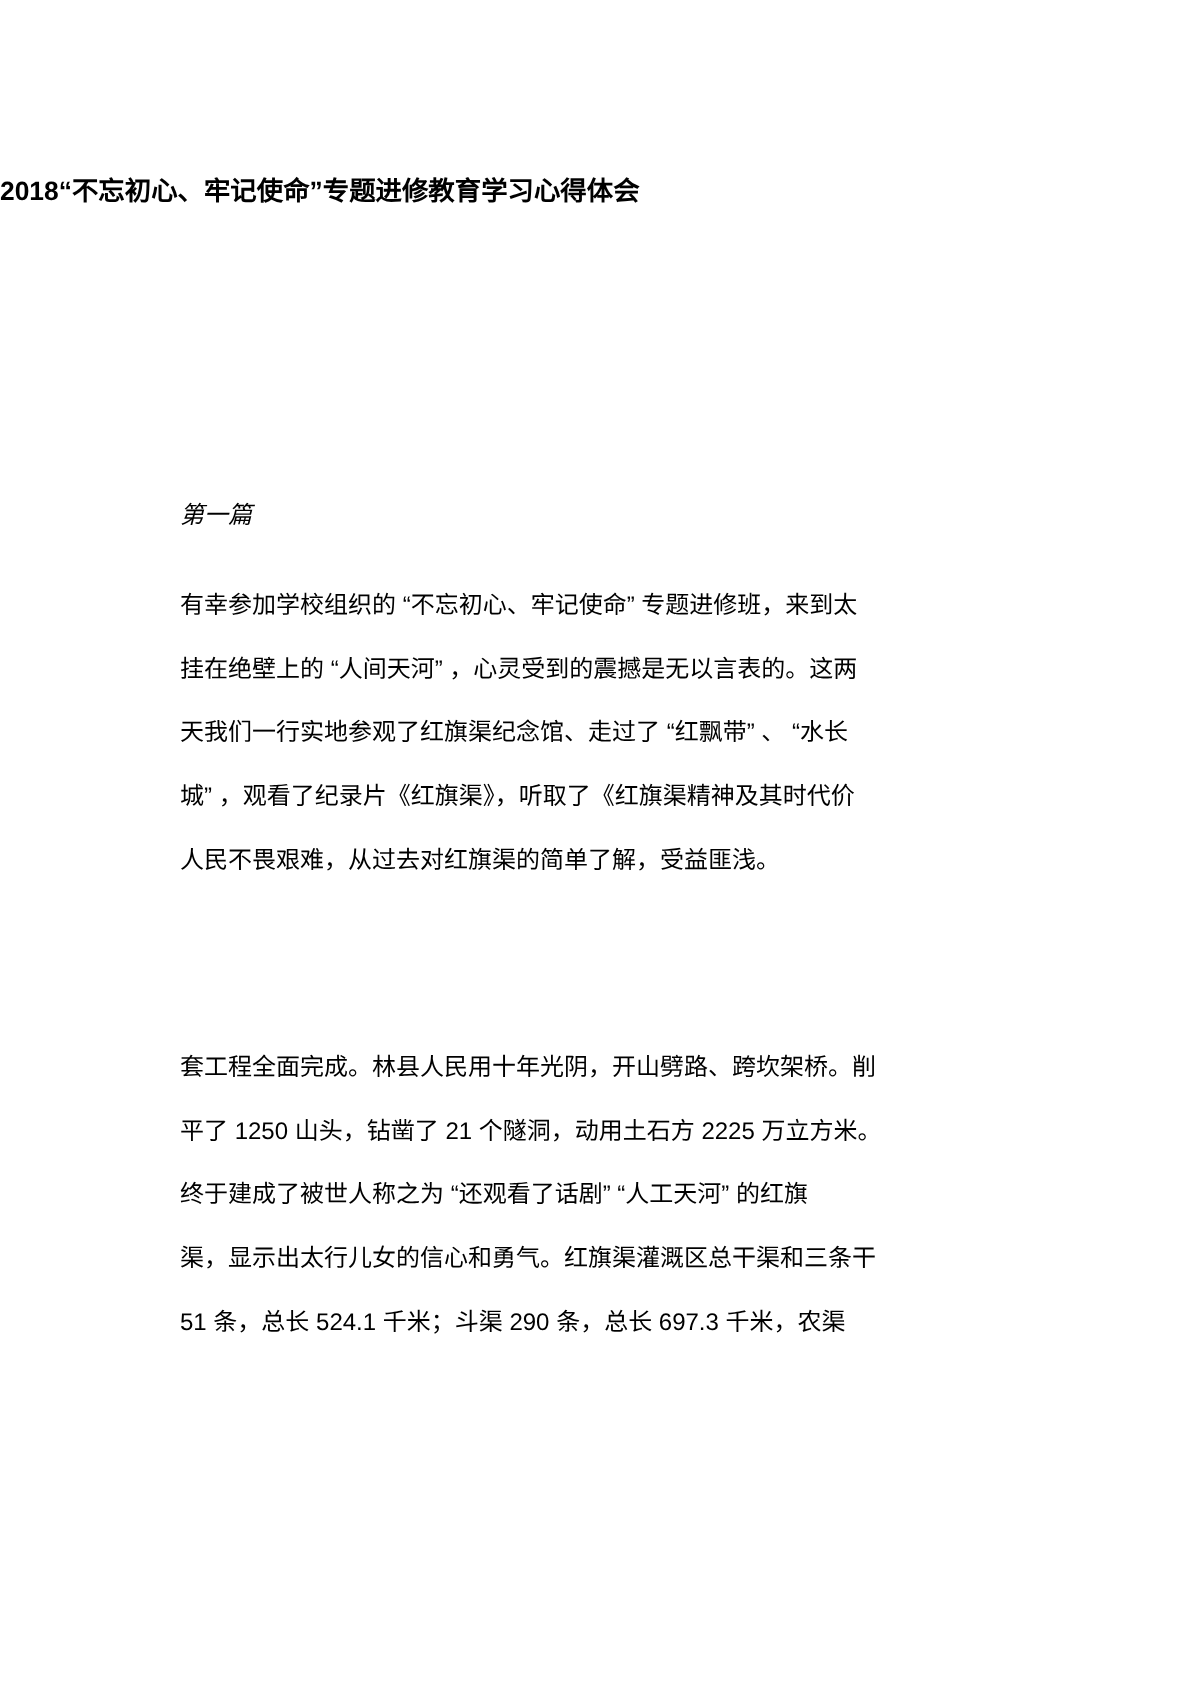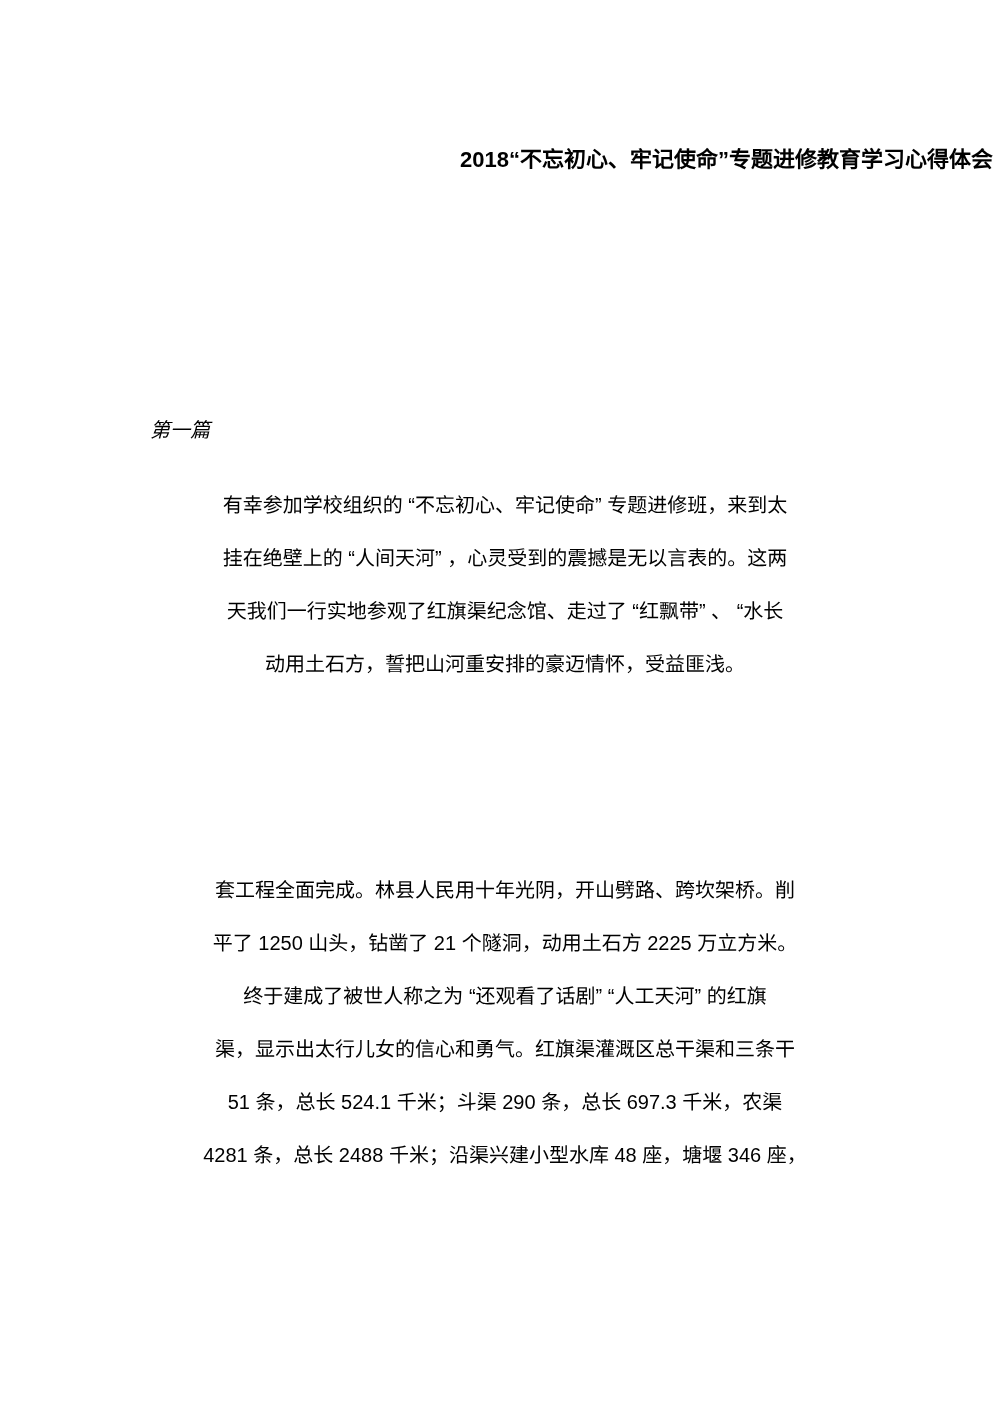--- a/index.html
+++ b/index.html
@@ -14,21 +14,21 @@
     background: #ffffff;
     overflow: hidden;
     font-family: "Liberation Sans", "DejaVu Sans", sans-serif;
     color: #000000;
   }
   .doc-title {
     position: absolute;
     top: 128px;
     left: 0;
     width: 993px;
-    text-align: right;
+    text-align: left;
     font-size: 22px;
     font-weight: bold;
     line-height: 34px;
     white-space: nowrap;
   }
   .section-heading {
     position: absolute;
     top: 415px;
     left: 150px;
     font-size: 20px;
@@ -40,43 +40,42 @@
   .paragraph {
     position: absolute;
     left: 150px;
     width: 710px;
     font-size: 20px;
     line-height: 53px;
   }
   .paragraph .line {
     white-space: nowrap;
     height: 53px;
-    text-align: center;
   }
   #paragraph-1 { top: 479px; }
   #paragraph-2 { top: 864px; }
 </style>
 </head>
 <body>
 
 <div class="page">
 
   <h1 class="doc-title">2018“不忘初心、牢记使命”专题进修教育学习心得体会</h1>
 
   <div class="section-heading">第一篇</div>
 
   <div class="paragraph" id="paragraph-1">
     <div class="line">有幸参加学校组织的 “不忘初心、牢记使命” 专题进修班，来到太</div>
     <div class="line">挂在绝壁上的 “人间天河” ，心灵受到的震撼是无以言表的。这两</div>
     <div class="line">天我们一行实地参观了红旗渠纪念馆、走过了 “红飘带” 、 “水长</div>
-    <div class="line">动用土石方，誓把山河重安排的豪迈情怀，受益匪浅。</div>
+    <div class="line">城” ，观看了纪录片《红旗渠》，听取了《红旗渠精神及其时代价</div>
+    <div class="line">人民不畏艰难，从过去对红旗渠的简单了解，受益匪浅。</div>
   </div>
 
   <div class="paragraph" id="paragraph-2">
     <div class="line">套工程全面完成。林县人民用十年光阴，开山劈路、跨坎架桥。削</div>
     <div class="line">平了 1250 山头，钻凿了 21 个隧洞，动用土石方 2225 万立方米。</div>
     <div class="line">终于建成了被世人称之为 “还观看了话剧” “人工天河” 的红旗</div>
     <div class="line">渠，显示出太行儿女的信心和勇气。红旗渠灌溉区总干渠和三条干</div>
     <div class="line">51 条，总长 524.1 千米；斗渠 290 条，总长 697.3 千米，农渠</div>
-    <div class="line">4281 条，总长 2488 千米；沿渠兴建小型水库 48 座，塘堰 346 座，</div>
   </div>
 
 </div>
 
 </body></html>

